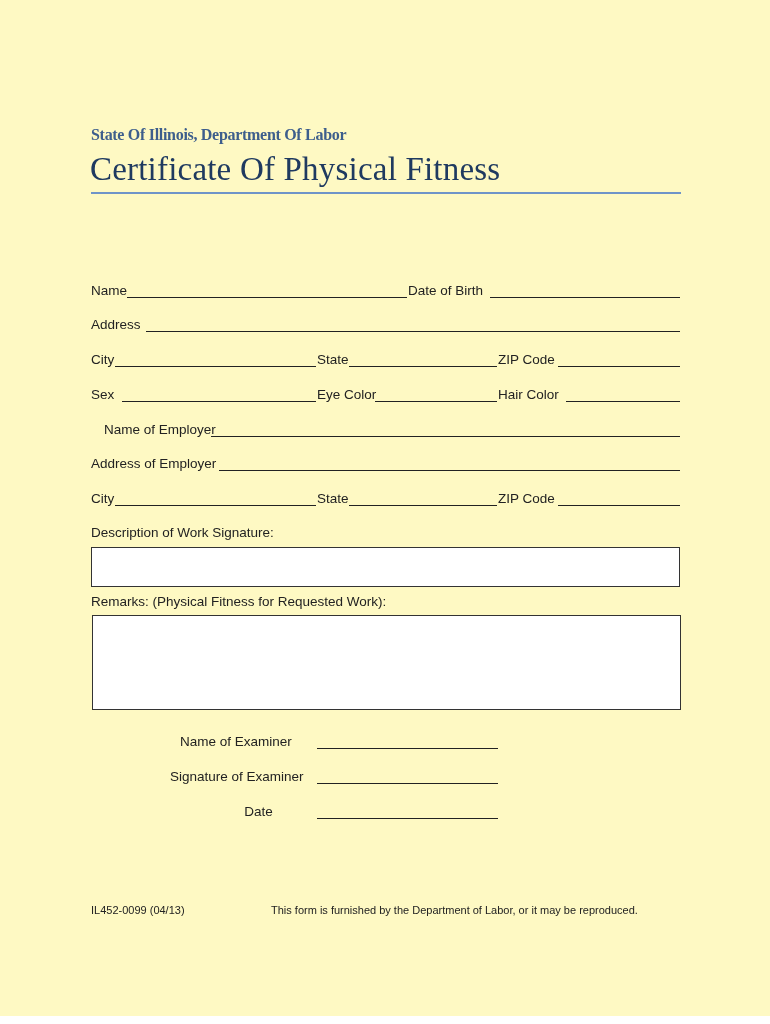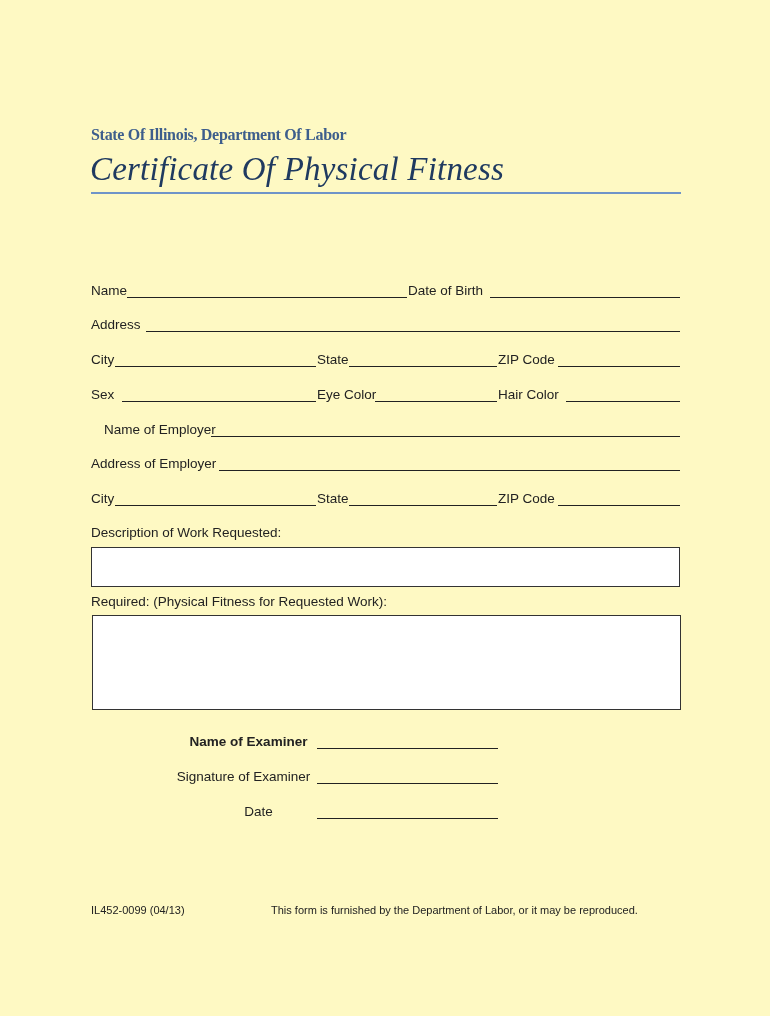--- a/index.html
+++ b/index.html
@@ -3,21 +3,21 @@
   <meta charset="utf-8">
   <style>
     html, body { margin: 0; padding: 0; background: #ffffff; }
     body { width: 770px; height: 1024px; position: relative; overflow: hidden;
            font-family: "Liberation Sans", sans-serif; color: #1a1a1a; }
     .page { position: absolute; left: 0; top: 0; width: 770px; height: 1016px; background: #fef9c3; }
     .abs { position: absolute; }
     .agency { left: 91px; top: 126px; font-family: "Liberation Serif", serif; font-weight: bold;
               font-size: 16px; color: #3d5e8c; letter-spacing: -0.3px; white-space: nowrap; }
     .title { left: 90px; top: 151px; font-family: "Liberation Serif", serif; font-size: 33px;
-             color: #1f3a60; white-space: nowrap; letter-spacing: 0.2px; font-style: italic; }
+             color: #1f3a60; white-space: nowrap; letter-spacing: 0.2px; }
     .title-rule { left: 91px; top: 192px; width: 590px; height: 2px; background: #6f94c8; }
     .subtitle { left: 91px; top: 215px; font-family: "Liberation Serif", serif; font-style: italic;
                 font-size: 14.5px; color: #5b7fb5; letter-spacing: 1px; white-space: nowrap; }
     .lbl { position: absolute; font-size: 13.5px; color: #222; white-space: nowrap; line-height: 16px; }
     .line { position: absolute; height: 0; border-bottom: 1.3px solid #222; }
     .box { position: absolute; border: 1.5px solid #333; box-sizing: border-box; background: #fff; }
     .footer { position: absolute; font-size: 11px; color: #222; white-space: nowrap; }
   </style>
 </head>
 <body>
@@ -56,30 +56,30 @@
   <span class="lbl" style="left:91px; top:456px;">Address of Employer</span>
   <div class="line" style="left:219px; top:470px; width:461px;"></div>
 
   <span class="lbl" style="left:91px; top:491px;">City</span>
   <div class="line" style="left:115px; top:505px; width:201px;"></div>
   <span class="lbl" style="left:317px; top:491px;">State</span>
   <div class="line" style="left:349px; top:505px; width:148px;"></div>
   <span class="lbl" style="left:498px; top:491px;">ZIP Code</span>
   <div class="line" style="left:558px; top:505px; width:122px;"></div>
 
-  <span class="lbl" style="left:91px; top:525px;">Description of Work Requested:</span>
+  <span class="lbl" style="left:91px; top:525px;">Description of Work Signature:</span>
   <div class="box" style="left:91px; top:547px; width:589px; height:40px;"></div>
 
-  <span class="lbl" style="left:91px; top:594px;">Required: (Physical Fitness for Requested Work):</span>
+  <span class="lbl" style="left:91px; top:594px;">Remarks: (Physical Fitness for Requested Work):</span>
   <div class="box" style="left:92px; top:615px; width:589px; height:95px;"></div>
 
-  <span class="lbl" style="left:180px; top:734px; width:137px; text-align:center;font-weight:bold;">Name of Examiner</span>
+  <span class="lbl" style="left:180px; top:734px; width:137px; text-align:left;">Name of Examiner</span>
   <div class="line" style="left:317px; top:748px; width:181px;"></div>
 
-  <span class="lbl" style="left:170px; top:769px; width:147px; text-align:center;">Signature of Examiner</span>
+  <span class="lbl" style="left:170px; top:769px; width:147px; text-align:left;">Signature of Examiner</span>
   <div class="line" style="left:317px; top:783px; width:181px;"></div>
 
   <span class="lbl" style="left:200px; top:804px; width:117px; text-align:center;">Date</span>
   <div class="line" style="left:317px; top:818px; width:181px;"></div>
 
   <span class="footer" style="left:91px; top:904px;">IL452-0099 (04/13)</span>
   <span class="footer" style="left:271px; top:904px;">This form is furnished by the Department of Labor, or it may be reproduced.</span>
 
 </div>
 

